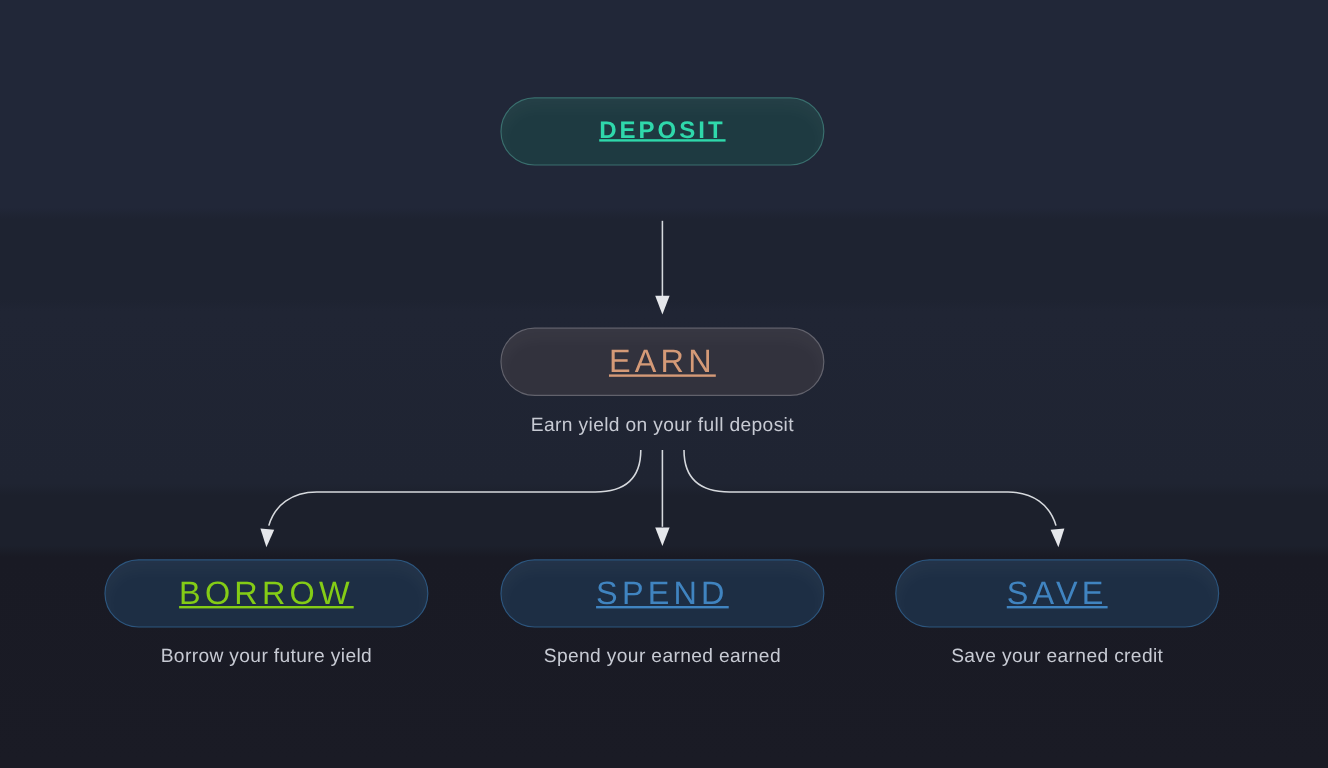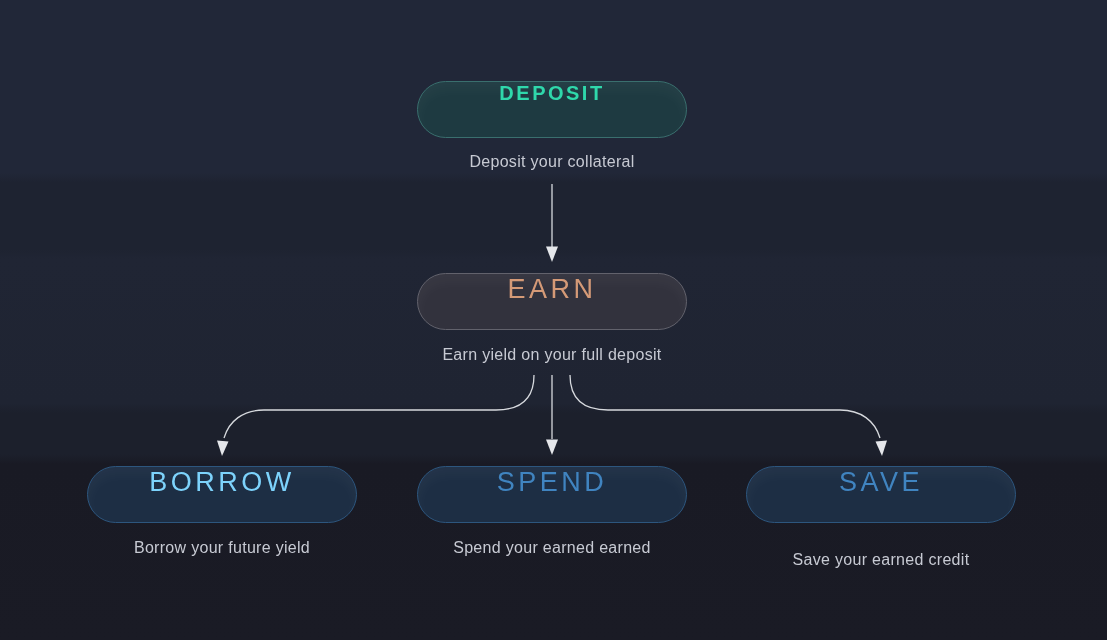--- a/index.html
+++ b/index.html
@@ -27,25 +27,27 @@
       var(--bg-bottom, #1a1b25) 100%);
   }
   .pill {
     position: absolute;
     width: 270px;
     height: 57px;
     border-radius: 29px;
     border: 1.5px solid #444;
     box-sizing: border-box;
     display: flex;
+    align-items: center;
     justify-content: center;
     font-size: 20px;
     letter-spacing: 3px;
     box-shadow: inset 0 8px 14px rgba(255,255,255,0.035);
     cursor: pointer;
+    text-decoration: underline;
   }
   .pill.bold { font-weight: 700; letter-spacing: 2.5px; }
   .pill.light { font-weight: 400; font-size: 27px; letter-spacing: 3.5px; }
   .caption {
     position: absolute;
     width: 420px;
     text-align: center;
     color: #c7cad3;
     font-size: 16px;
     letter-spacing: 0.3px;
@@ -71,21 +73,21 @@
   
   #node-deposit { left: 417px; top: 81px; }
   #cap-deposit  { left: 342px; top: 152px; }
   #node-earn    { left: 417px; top: 273px; }
   #cap-earn     { left: 342px; top: 345px; }
   #node-borrow  { left: 87px;  top: 466px; }
   #cap-borrow   { left: 12px;  top: 538px; }
   #node-spend   { left: 417px; top: 466px; }
   #cap-spend    { left: 342px; top: 538px; }
   #node-save    { left: 746px; top: 466px; }
-  #cap-save     { left: 671px; top: 538px; margin-top: 12px; }
+  #cap-save     { left: 671px; top: 538px; }
 </style>
 </head>
 <body>
 
 <div class="canvas">
 
   <svg class="connector-layer" viewBox="0 0 1107 640">
 
     <g>
       <path class="line" d="M552,184 L552,247"></path>
@@ -104,28 +106,27 @@
 
     <g>
       <path class="line" d="M570,375 C570,399 584,410 608,410 L840,410 C861,410 875,421 880,438"></path>
       <path class="head" d="M882,456 L875.5,441.5 L887,440.5 Z"></path>
     </g>
   </svg>
 
   <div class="pill bold" id="node-deposit" style="color: rgb(47, 216, 171); border-color: rgb(58, 111, 110); background: rgb(30, 58, 65);">
     <span>DEPOSIT</span>
   </div>
-  <div class="caption" id="cap-deposit" style="color: rgb(199, 202, 211);">Deposit your collateral</div>
 
   <div class="pill light" id="node-earn" style="color: rgb(213, 154, 119); border-color: rgb(98, 98, 108); background: rgb(50, 50, 61);">
     <span>EARN</span>
   </div>
   <div class="caption" id="cap-earn" style="color: rgb(199, 202, 211);">Earn yield on your full deposit</div>
 
-  <div class="pill light" id="node-borrow" style="color: #7dd3fc; border-color: rgb(45, 86, 126); background: rgb(29, 46, 68);">
+  <div class="pill light" id="node-borrow" style="color: #84cc16; border-color: rgb(45, 86, 126); background: rgb(29, 46, 68);">
     <span>BORROW</span>
   </div>
   <div class="caption" id="cap-borrow" style="color: rgb(199, 202, 211);">Borrow your future yield</div>
 
   <div class="pill light" id="node-spend" style="color: rgb(64, 132, 192); border-color: rgb(45, 86, 126); background: rgb(29, 46, 68);">
     <span>SPEND</span>
   </div>
   <div class="caption" id="cap-spend" style="color: rgb(199, 202, 211);">Spend your earned earned</div>
 
   <div class="pill light" id="node-save" style="color: rgb(64, 132, 192); border-color: rgb(45, 86, 126); background: rgb(29, 46, 68);">

